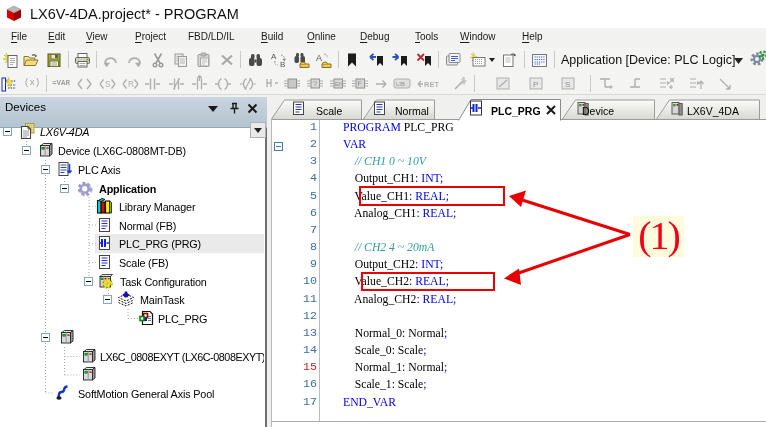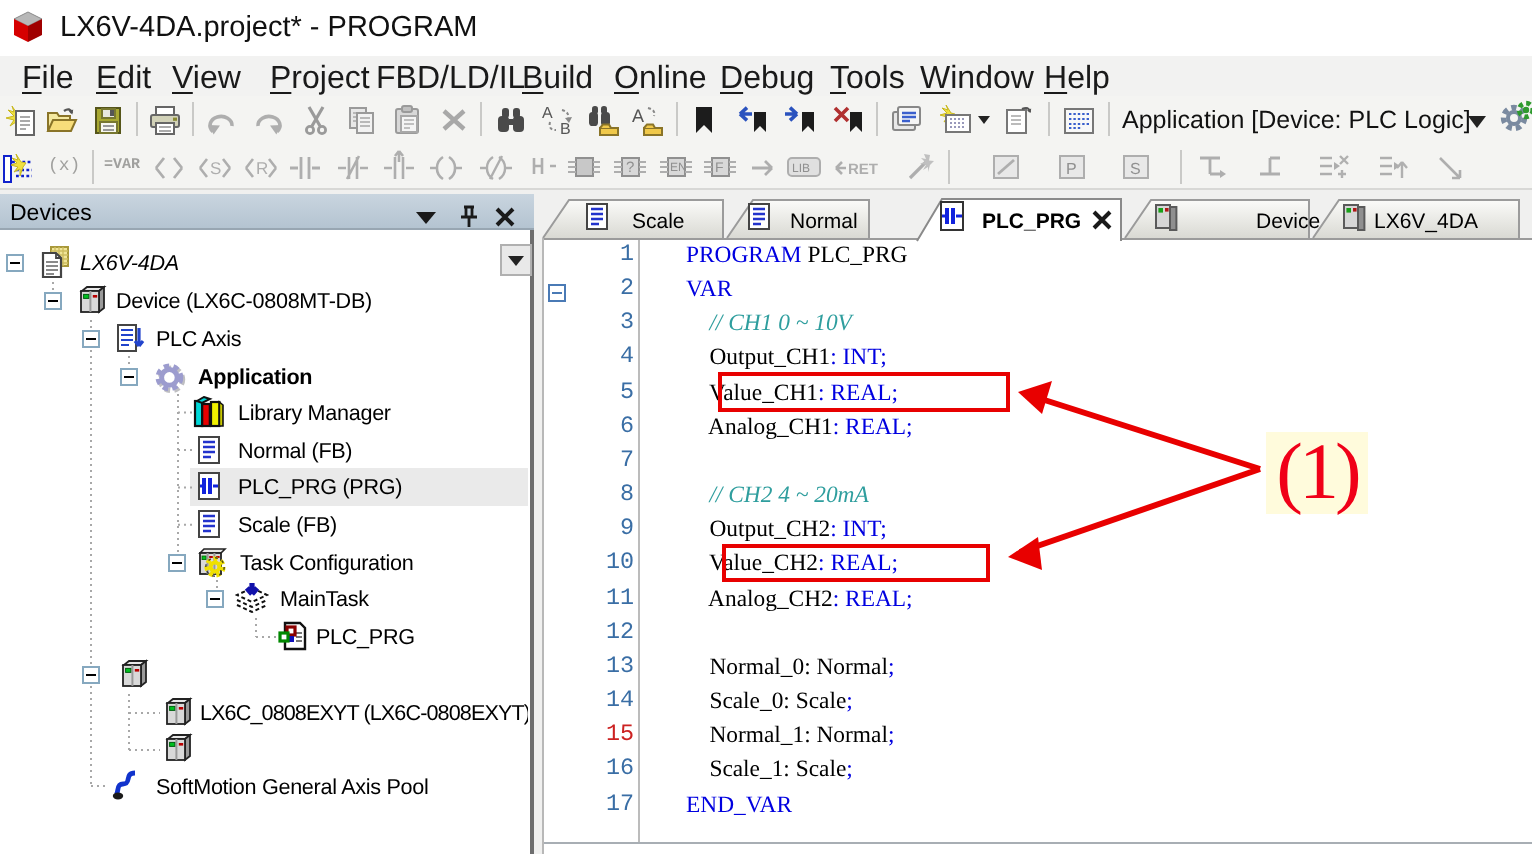--- a/index.html
+++ b/index.html
@@ -2,30 +2,30 @@
 <html><head>
 <meta charset="utf-8">
 <style>
 * { margin:0; padding:0; box-sizing:border-box; }
 html,body { width:766px; height:427px; overflow:hidden; }
 body { font-family:"Liberation Sans",sans-serif; background:#f0f0ef; position:relative; }
 .abs { position:absolute; }
 #titlebar { left:0; top:0; width:766px; height:28px; background:#ffffff; }
 #title-text { left:30px; top:6px; font-size:14.5px; color:#111; }
 #menubar { left:0; top:28px; width:766px; height:20px; background:#f2f2f1; }
-.mi { top:31px; font-size:16px; color:#1a1a1a; }
+.mi { top:31px; font-size:10px; color:#1a1a1a; }
 .mi u { text-decoration-thickness:1px; text-underline-offset:2px; }
 #tb1 { left:0; top:48px; width:766px; height:24px; background:#f4f4f2; }
 #tb2 { left:0; top:72px; width:766px; height:23px; background:#f4f4f2; border-bottom:1px solid #d8d8d6; }
 .sep { width:1px; background:#c9c9c7; top:3px; height:17px; position:absolute; }
 .ticon { position:absolute; top:52px; }
 .gicon { position:absolute; top:3px; color:#a0a09e; font-size:10px; font-family:"Liberation Mono",monospace; }
 
 #devpanel { left:0; top:97px; width:267px; height:330px; background:#ffffff; border-right:2px solid #6e6e6e; }
-#devhdr { left:0; top:97px; width:267px; height:18px; background:linear-gradient(#c9d5df,#b4c4d1); border-bottom:1px solid #98a6b2; }
+#devhdr { left:0; top:97px; width:267px; height:31px; background:linear-gradient(#c9d5df,#b4c4d1); border-bottom:1px solid #98a6b2; }
 #devhdr span { position:absolute; left:5px; top:4px; font-size:11.5px; color:#000; }
 #devdrop { left:250px; top:122px; width:16px; height:16px; background:#e9e9e9; border:1px solid #b0b0b0; }
 #devdrop:after { content:""; position:absolute; left:3px; top:5px; border-left:4.5px solid transparent; border-right:4.5px solid transparent; border-top:5px solid #222; }
 .trow { position:absolute; height:19px; font-size:10.8px; letter-spacing:-0.15px; color:#000; white-space:nowrap; width:264px; overflow:hidden; }
 .trow .lbl { position:absolute; top:3.5px; }
 .tico { position:absolute; top:1px; }
 .exp { position:absolute; top:5px; width:9px; height:9px; background:#fff; border:1px solid #86a8bf; }
 .exp:after { content:""; position:absolute; left:1px; top:3px; width:5px; height:1px; background:#000; }
 #selrow { left:95px; top:234px; width:169px; height:19px; background:#eaeaea; position:absolute; }
 
@@ -520,21 +520,21 @@
 <div class="tabtxt abs" style="left:491px;font-weight:bold">PLC_PRG</div>
 <svg class="abs" style="left:546px;top:105px" width="10" height="10">
     <path d="M1 1 L9 9 M9 1 L1 9" stroke="#1a1a1a" stroke-width="2"></path>
   </svg>
 <svg class="abs" style="left:576px;top:101px" width="15" height="15">
     <rect x="2" y="1.5" width="7" height="11.5" fill="#d6d6d6" stroke="#5a5a5a"></rect>
     <rect x="9" y="2.5" width="3.2" height="11.5" fill="#8f8f8f" stroke="#5a5a5a"></rect>
     <rect x="3.2" y="3" width="2.3" height="2.3" fill="#18a018"></rect>
     <rect x="6.5" y="3" width="1.8" height="1.8" fill="#b01818"></rect>
   </svg>
-<div class="tabtxt abs" style="left:628px">Device</div>
+<div class="tabtxt abs" style="left:582px">Device</div>
 <svg class="abs" style="left:670px;top:101px" width="15" height="15">
     <rect x="2" y="1.5" width="7" height="11.5" fill="#d6d6d6" stroke="#5a5a5a"></rect>
     <rect x="9" y="2.5" width="3.2" height="11.5" fill="#8f8f8f" stroke="#5a5a5a"></rect>
     <rect x="3.2" y="3" width="2.3" height="2.3" fill="#18a018"></rect>
     <rect x="6.5" y="3" width="1.8" height="1.8" fill="#b01818"></rect>
   </svg>
 <div class="tabtxt abs" style="left:687px">LX6V_4DA</div>
 <div id="gutter" class="abs">1
 2
 3

